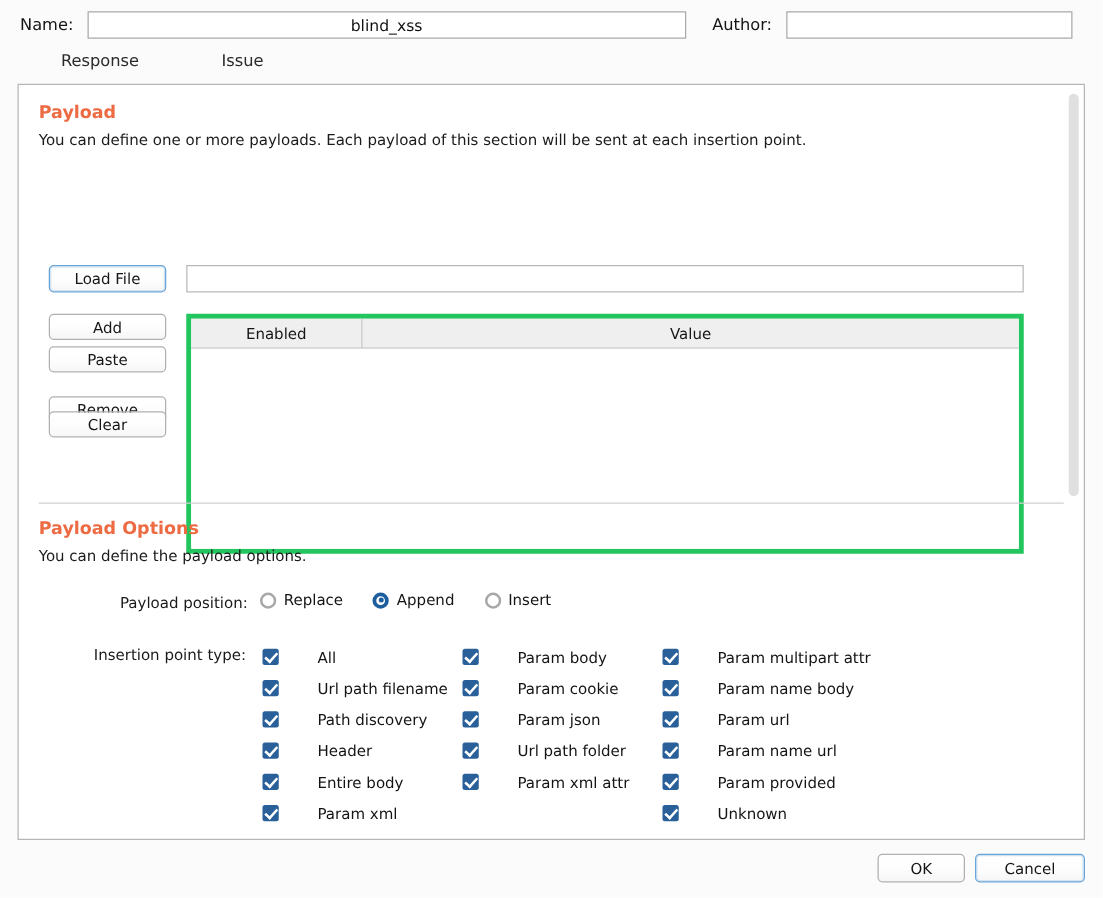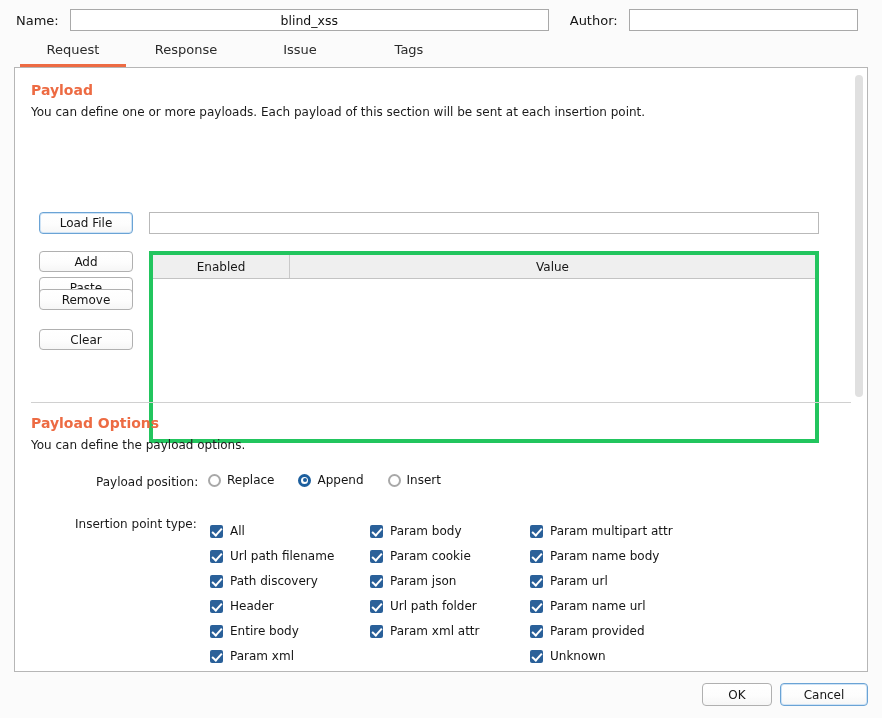--- a/index.html
+++ b/index.html
@@ -122,21 +122,21 @@
     width: 94px; height: 22px;
   }
   #payload-file-input {
     position: absolute; left: 134px; top: 144px;
     width: 670px; height: 22px;
     border: 1px solid #b9b9b9;
   }
 
   #btn-add    { position: absolute; left: 24px; top: 183px; width: 94px; height: 21px; }
   #btn-paste  { position: absolute; left: 24px; top: 209px; width: 94px; height: 21px; }
-  #btn-remove { position: absolute; left: 24px; top: 221px; width: 94px; height: 21px; }
+  #btn-remove { position: absolute; left: 24px; top: 249px; width: 94px; height: 21px; }
   #btn-clear  { position: absolute; left: 24px; top: 261px; width: 94px; height: 21px; }
 
   
   #payload-table {
     position: absolute;
     left: 134px; top: 183px;
     width: 670px; height: 192px;
     border: 4px solid #22c55e;
     background: #ffffff;
   }
@@ -206,22 +206,23 @@
   #ins-label { position: absolute; left: 60px; top: 114px; font-size: 12px; }
   #checkbox-grid {
     position: absolute;
     left: 195px; top: 110px;
     display: flex;
   }
   .cb-col { width: 160px; }
   .cb-col.wide { width: 170px; }
   .cb-item {
     display: flex;
-    align-items: flex-end;
+    align-items: center;
     height: 25px;
+    gap: 24px;
   }
   .checkbox {
     width: 13px; height: 13px;
     border-radius: 2px;
     background: #2a6099;
     margin-right: 7px;
     flex: none;
     position: relative;
   }
   .checkbox::after {
@@ -269,36 +270,28 @@
 <body>
 
 <div class="top-row">
   <span class="field-label">Name:</span>
   <input id="name-input" class="text-input" type="text" value="blind_xss" style="">
   <span class="field-label author-label">Author:</span>
   <input id="author-input" class="text-input" type="text" value="" style="">
 </div>
 
 <div class="tabbar">
-  <div class="tab active" style="width:106px">
-    <span>Request</span>
-    <span class="tab-underline"></span>
-  </div>
   <div class="tab" style="width:120px">
     <span>Response</span>
     <span class="tab-underline"></span>
   </div>
   <div class="tab" style="width:108px">
     <span>Issue</span>
     <span class="tab-underline"></span>
   </div>
-  <div class="tab" style="width:110px">
-    <span>Tags</span>
-    <span class="tab-underline"></span>
-  </div>
 </div>
 
 <div class="panel">
   <div class="panel-inner">
 
     <div id="payload-section">
       <div id="payload-title" class="section-title">Payload</div>
       <div id="payload-desc" class="section-desc">You can define one or more payloads. Each payload of this section will be sent at each insertion point.</div>
 
       <button id="load-file-btn" class="btn focused">Load File</button>

